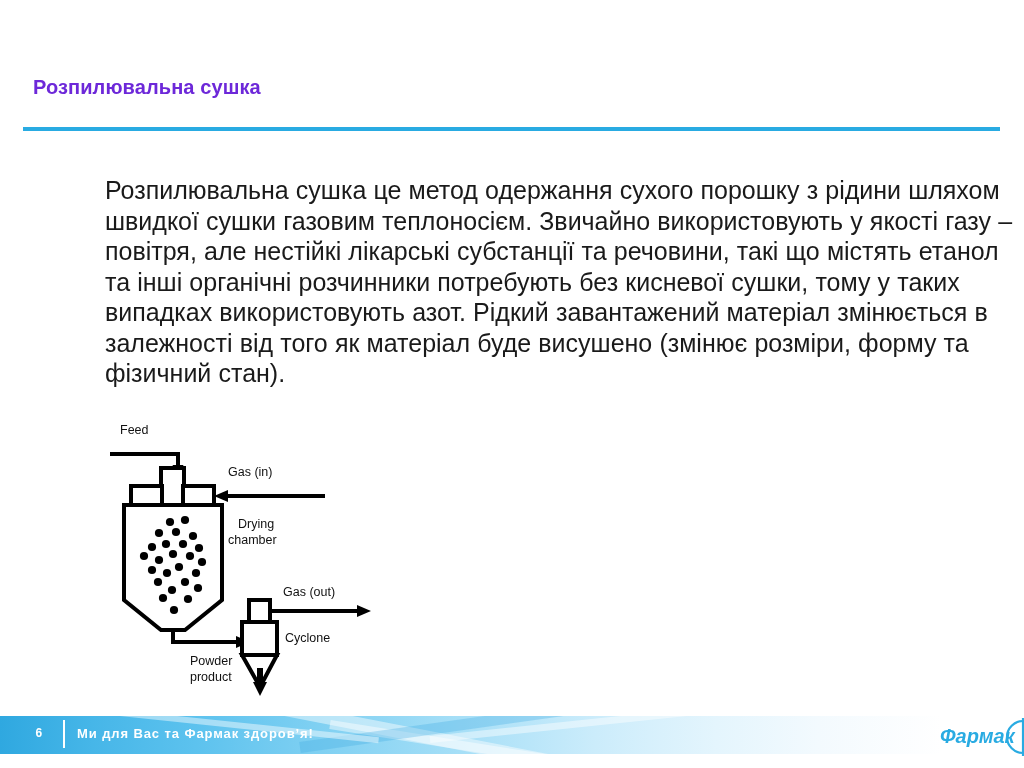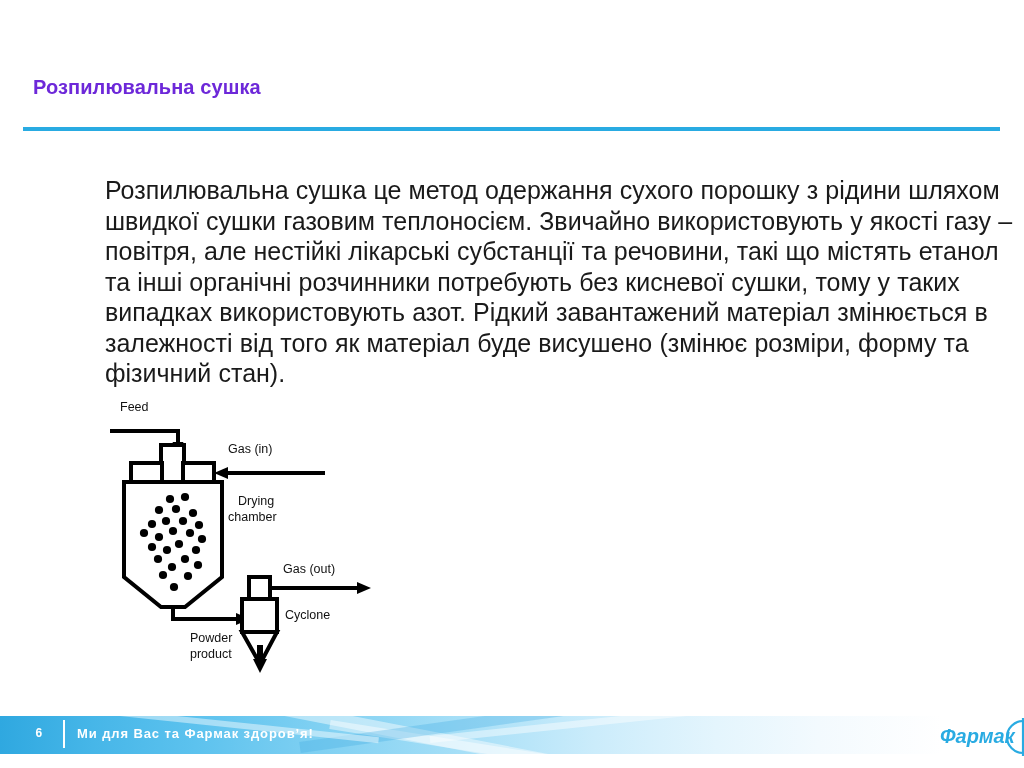--- a/index.html
+++ b/index.html
@@ -47,21 +47,21 @@
     color: #1a1a1a;
     text-align: left;
     word-spacing: 0.2px;
     margin-left: 48px;
   }
 
   
   #diagram {
     position: absolute;
     left: 100px;
-    top: 397px;
+    top: 420px;
     width: 290px;
     height: 280px;
     text-align: center;
   }
   #diagram svg { display: block; }
 
   
   #footer-band {
     position: absolute;
     left: 0;

